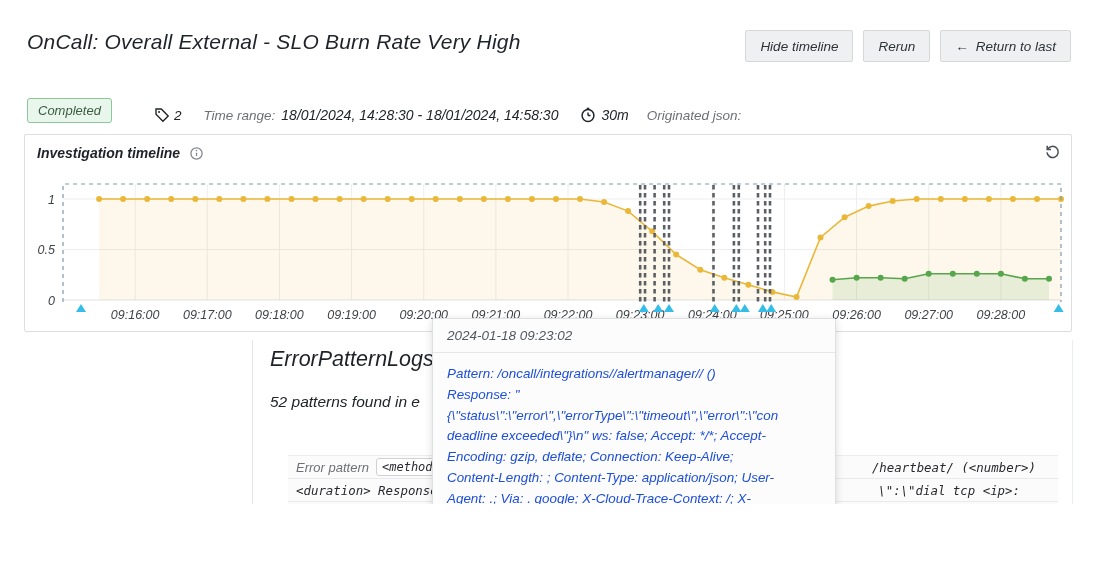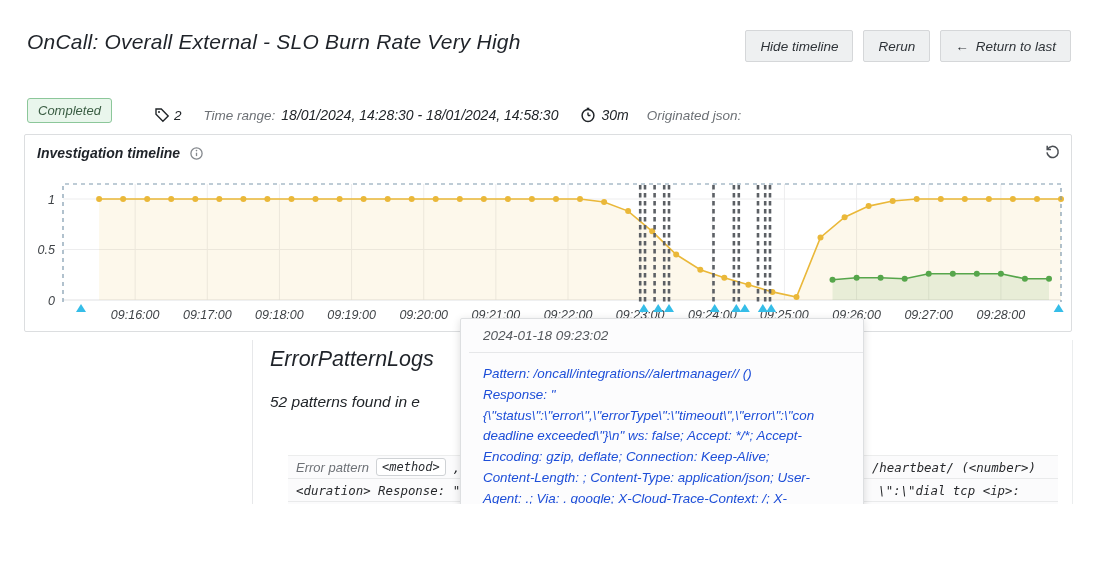--- a/index.html
+++ b/index.html
@@ -23,23 +23,23 @@
   .gap-r6 { margin-right:6px; } .gap-r22 { margin-right:22px; }
   .clock-group { display:flex; align-items:center; gap:5px; margin-right:18px; }
 
   .timeline-panel { position:absolute; left:24px; top:134px; width:1048px; height:198px;
     border:1px solid #dcdee0; border-radius:2px; background:#fff; }
   .panel-header { position:absolute; left:12px; top:10px; display:flex; align-items:center; gap:9px; }
   .panel-title { font-size:14px; font-weight:700; color:#1f2329; }
   .history-btn { position:absolute; right:10px; top:8px; cursor:pointer; }
   .chart-wrap { position:absolute; left:0; top:36px; width:1048px; height:160px; }
 
-  .tooltip { position:absolute; left:460px; top:318px; width:404px; z-index:30;
+  .tooltip { position:absolute; left:432px; top:318px; width:404px; z-index:30;
     background:#fcfcfd; border:1px solid #dddfe1; border-radius:2px;
-    box-shadow:0 2px 8px rgba(0,0,0,.14);padding-left:8px; }
+    box-shadow:0 2px 8px rgba(0,0,0,.14); }
   .tooltip-header { padding:9px 14px; font-size:13.5px; color:#55595e; border-bottom:1px solid #e6e7e9; }
   .tooltip-body { padding:11px 14px 13px; font-size:13.4px; line-height:1.55; color:#1d4ed8;
     white-space:pre-wrap; word-break:break-all; }
 
   .section-divider-v { position:absolute; left:252px; top:340px; width:1px; height:222px; background:#e7e8ea; }
   .section-divider-r { position:absolute; left:1072px; top:340px; width:1px; height:222px; background:#ebedee; }
 
   .sidebar { position:absolute; left:0; top:340px; width:252px; height:222px; }
 
   .content-heading { position:absolute; left:270px; top:347px; font-size:21.5px; font-weight:500; color:#1f2329; }

